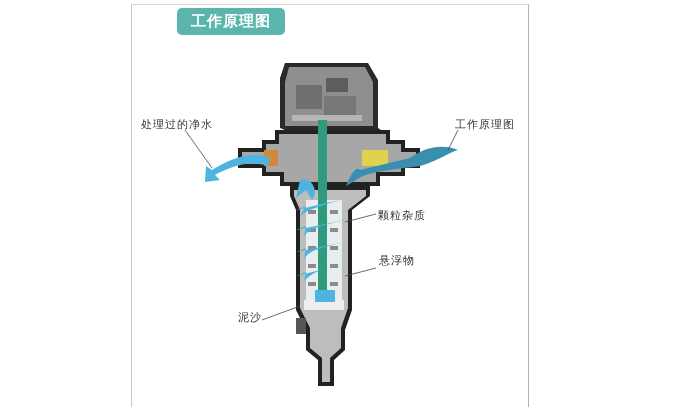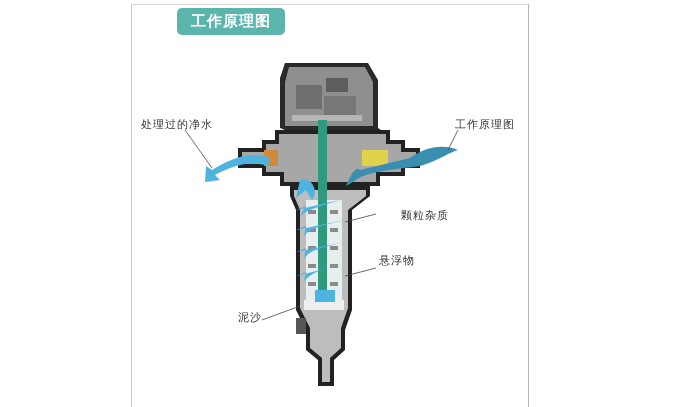--- a/index.html
+++ b/index.html
@@ -69,15 +69,15 @@
     <line x1="185" y1="130" x2="212" y2="168"></line>
     <line x1="458" y1="130" x2="448" y2="150"></line>
     <line x1="376" y1="214" x2="345" y2="222"></line>
     <line x1="376" y1="268" x2="345" y2="276"></line>
     <line x1="262" y1="320" x2="300" y2="306"></line>
   </g>
 </svg>
 
 <div class="label" style="left:141px;top:117px">处理过的净水</div>
 <div class="label" style="left:455px;top:117px">工作原理图</div>
-<div class="label" style="left:401px;top:208px">颗粒杂质</div>
+<div class="label" style="left:378px;top:208px">颗粒杂质</div>
 <div class="label" style="left:379px;top:253px">悬浮物</div>
 <div class="label" style="left:238px;top:310px">泥沙</div>
 
 </body></html>

